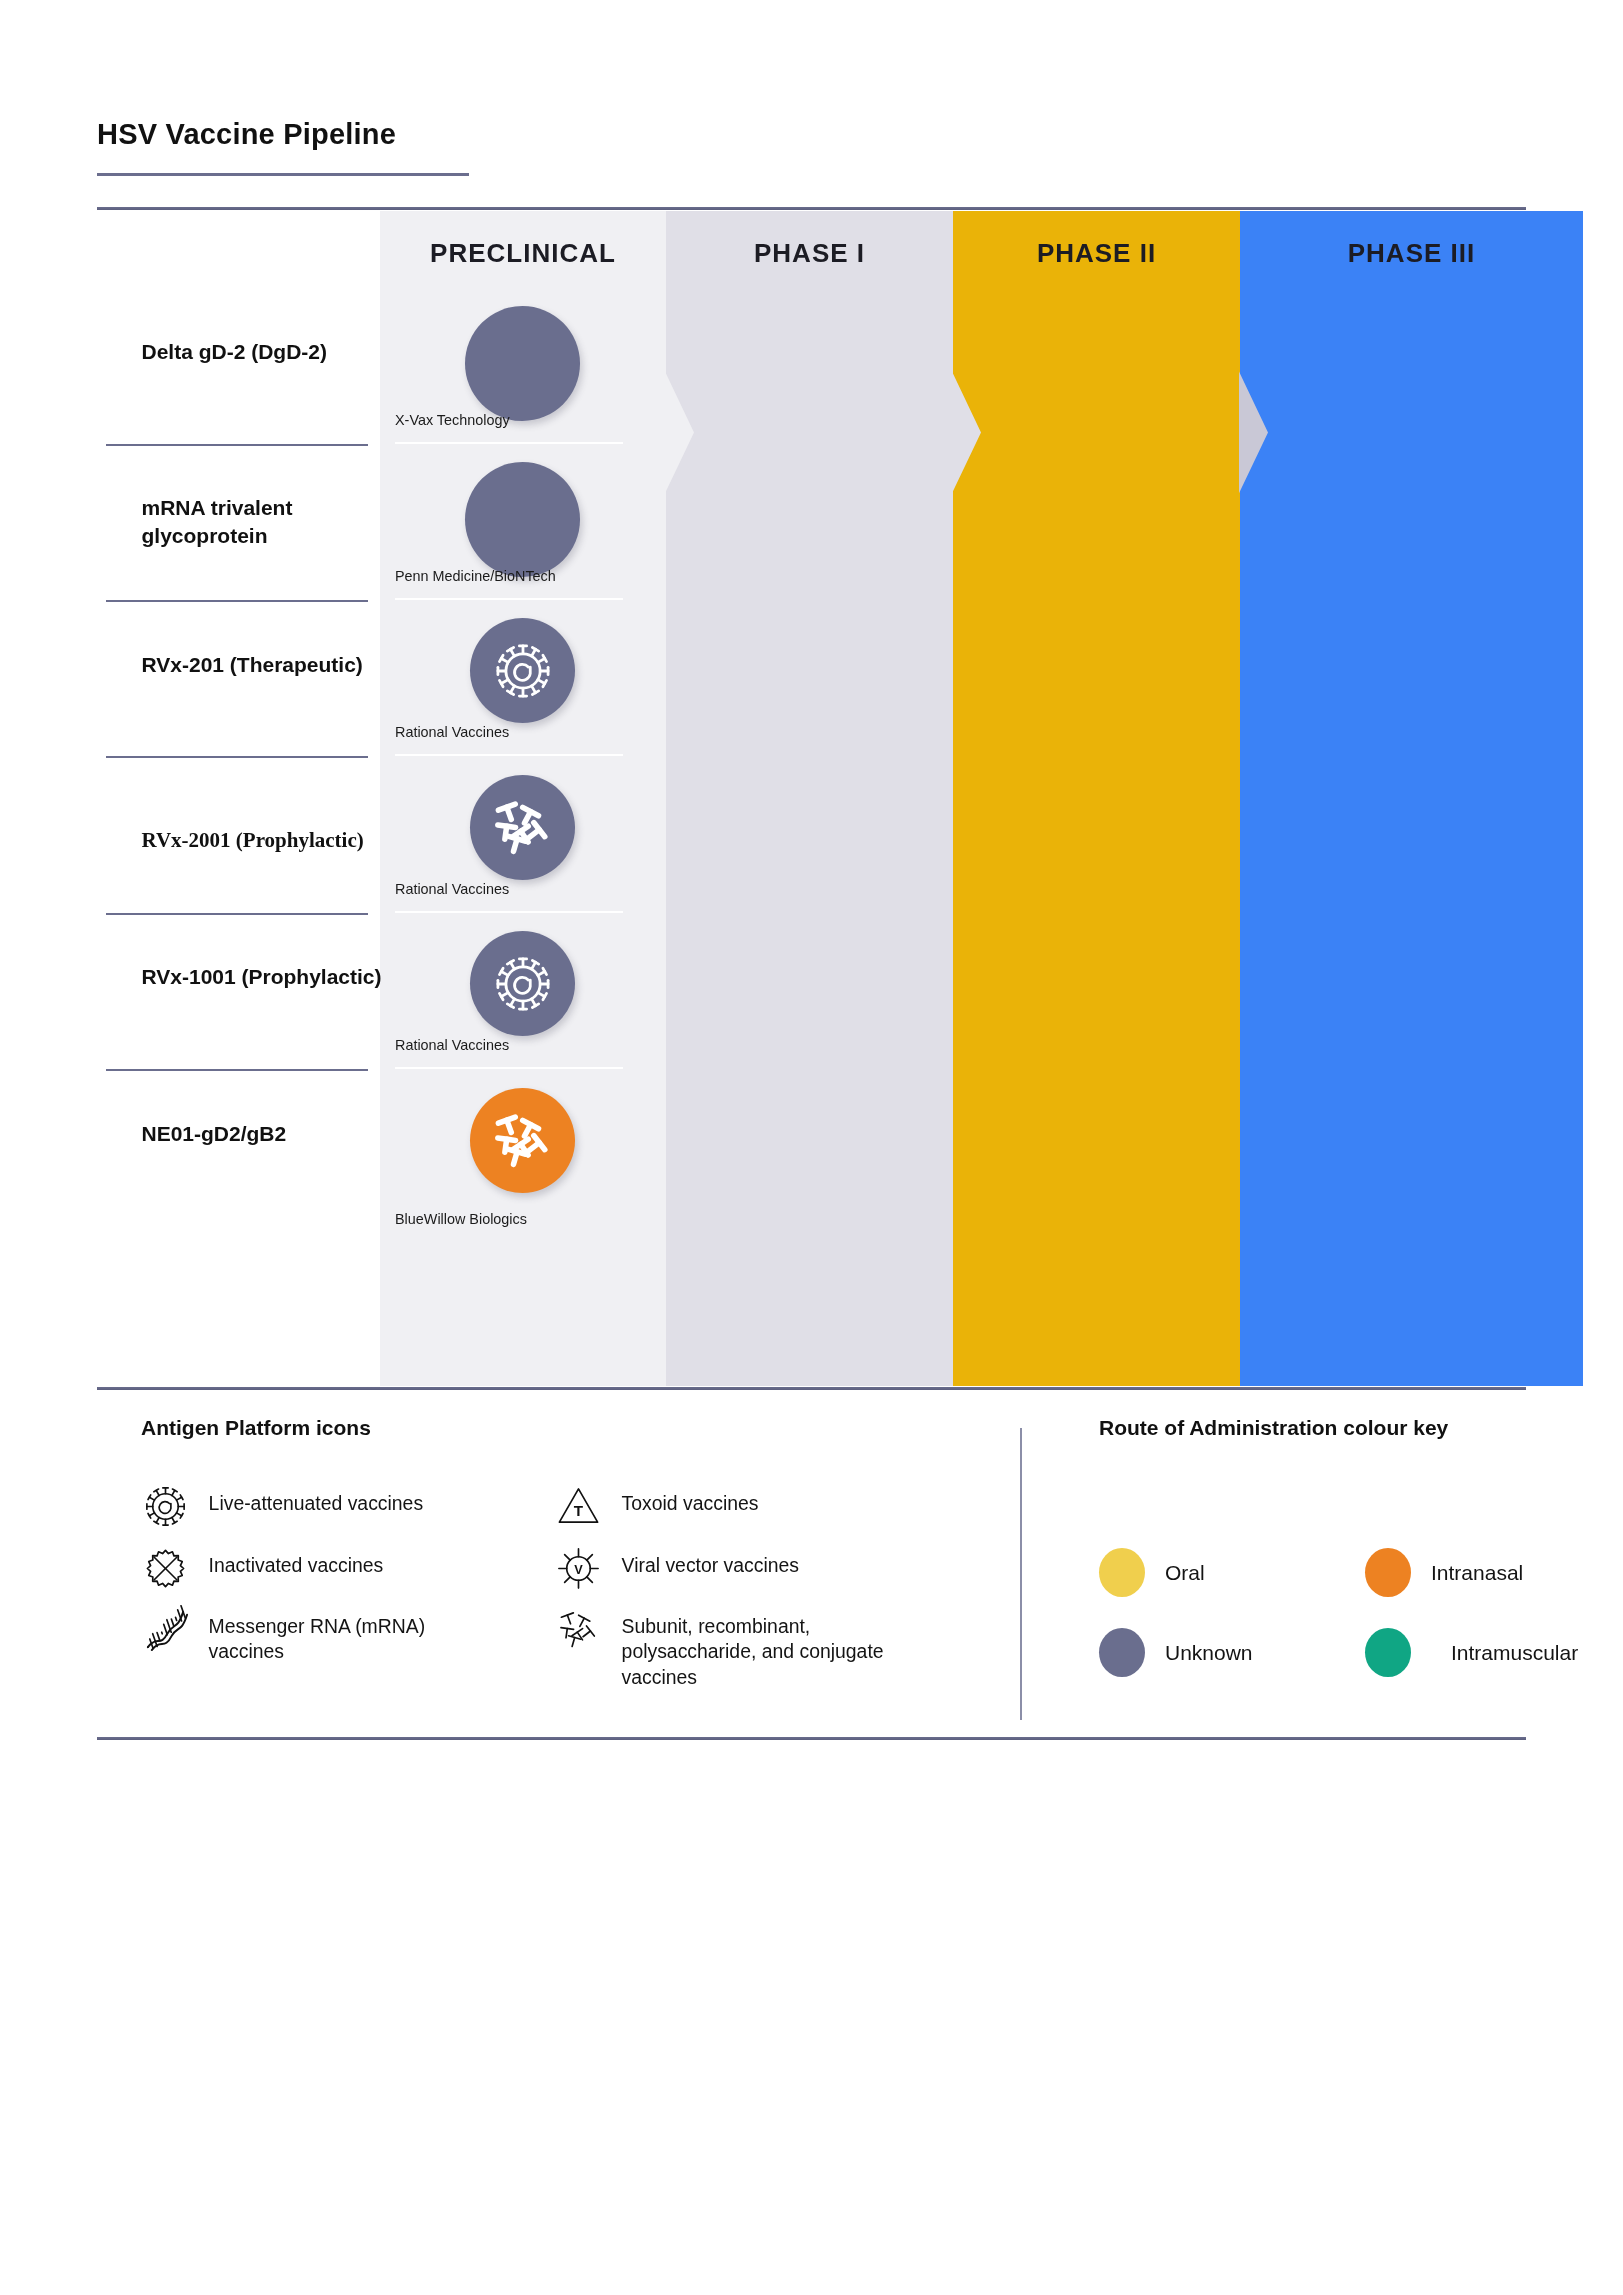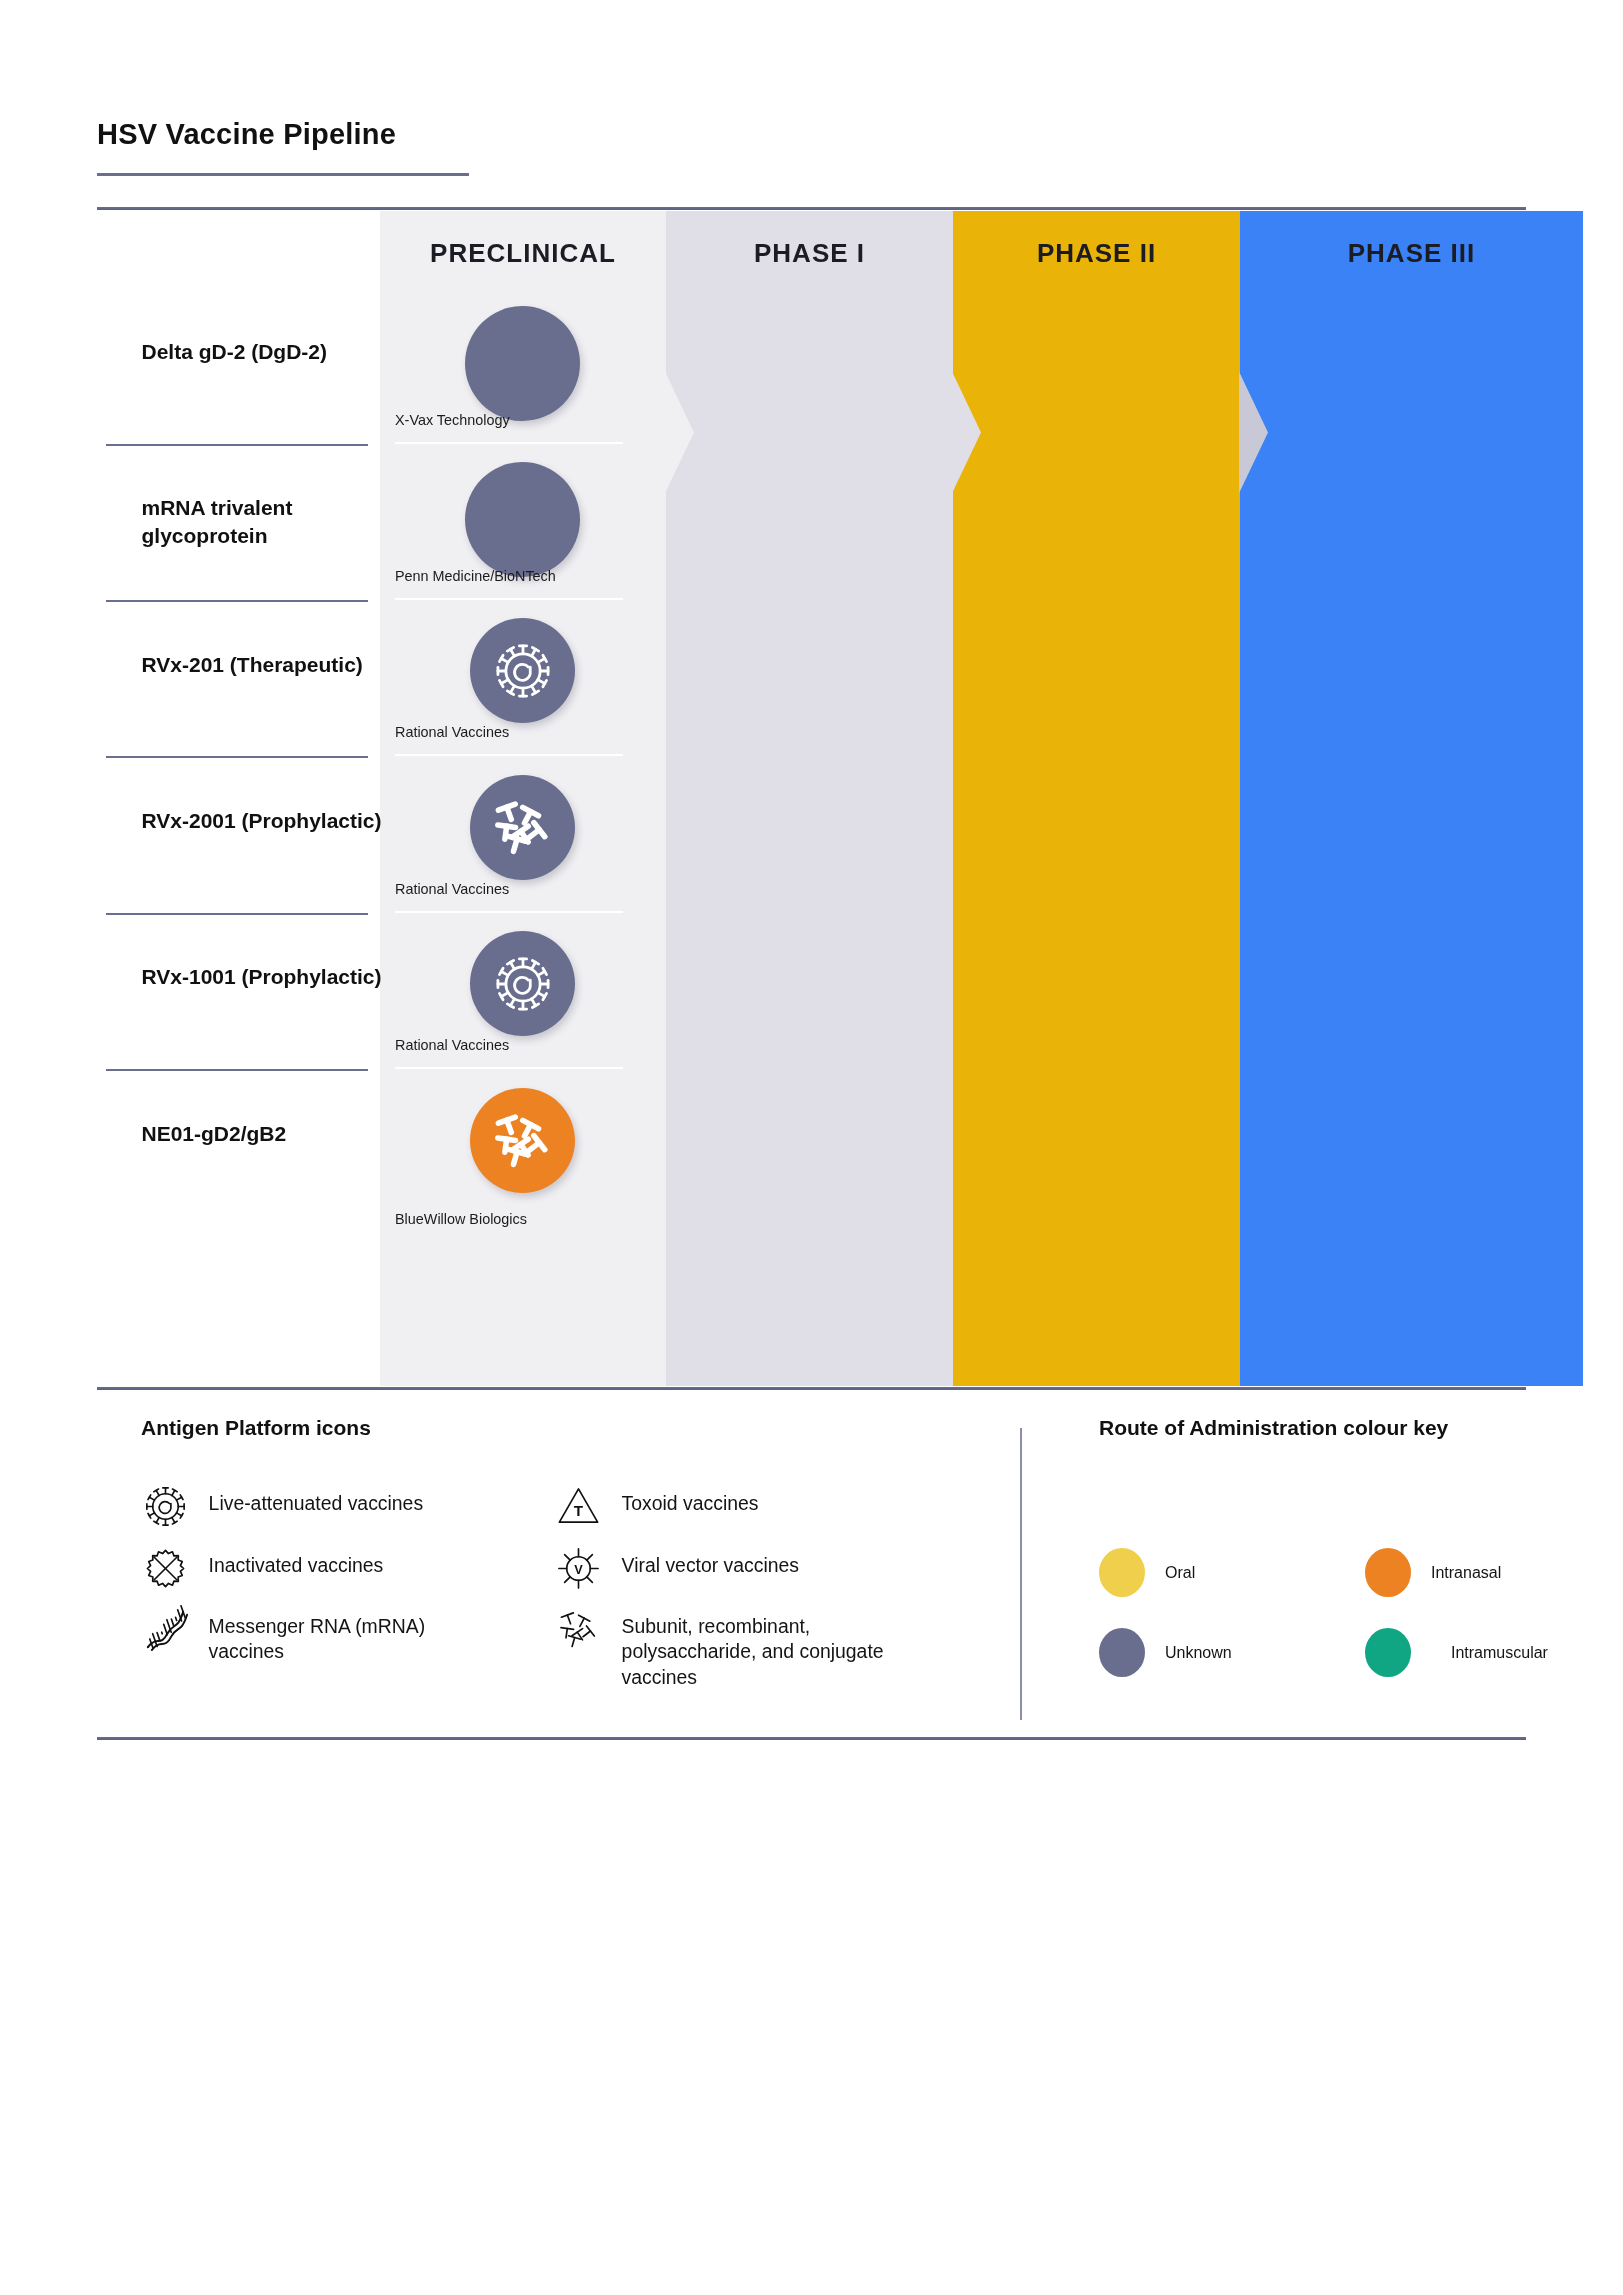--- a/index.html
+++ b/index.html
@@ -76,21 +76,21 @@
   }
   .legend-divider{
     position:absolute;left:923px;top:24px;width:1.7px;height:292px;background:#8b8ea8;
   }
   .lg-item{position:absolute;display:flex;align-items:flex-start;}
   .lg-icon{width:49px;height:49px;flex:0 0 49px;margin-right:18.6px;}
   .lg-text{font-size:19.4px;line-height:1.32;color:#141414;padding-top:8.5px;}
 
   .route-item{position:absolute;display:flex;align-items:center;}
   .route-dot{width:46px;height:49px;border-radius:50%;flex:0 0 46px;margin-right:20px;}
-  .route-label{font-size:16px;color:#141414;}
+  .route-label{font-size:21px;color:#141414;}
 </style>
 </head>
 <body>
 
 <div class="page">
 
   <div class="title">HSV Vaccine Pipeline</div>
   <div class="title-rule"></div>
 
   <div class="chart-top-rule"></div>
@@ -266,21 +266,21 @@
       </div>
       <div class="row-rule" style="top: 233px;"></div>
       <div class="label-row" style="top: 283px;">
         <div class="name">mRNA trivalent glycoprotein</div>
       </div>
       <div class="row-rule" style="top: 389px;"></div>
       <div class="label-row" style="top: 440px;">
         <div class="name">RVx-201 (Therapeutic)</div>
       </div>
       <div class="row-rule" style="top: 545px;"></div>
-      <div class="label-row" style="top: 596px;">
+      <div class="label-row" style="top: 616px; font-family: Liberation Serif, serif;">
         <div class="name">RVx-2001 (Prophylactic)</div>
       </div>
       <div class="row-rule" style="top: 702px;"></div>
       <div class="label-row" style="top: 752px;">
         <div class="name">RVx-1001 (Prophylactic)</div>
       </div>
       <div class="row-rule" style="top: 858px;"></div>
       <div class="label-row" style="top: 909px;">
         <div class="name">NE01-gD2/gB2</div>
       </div>

